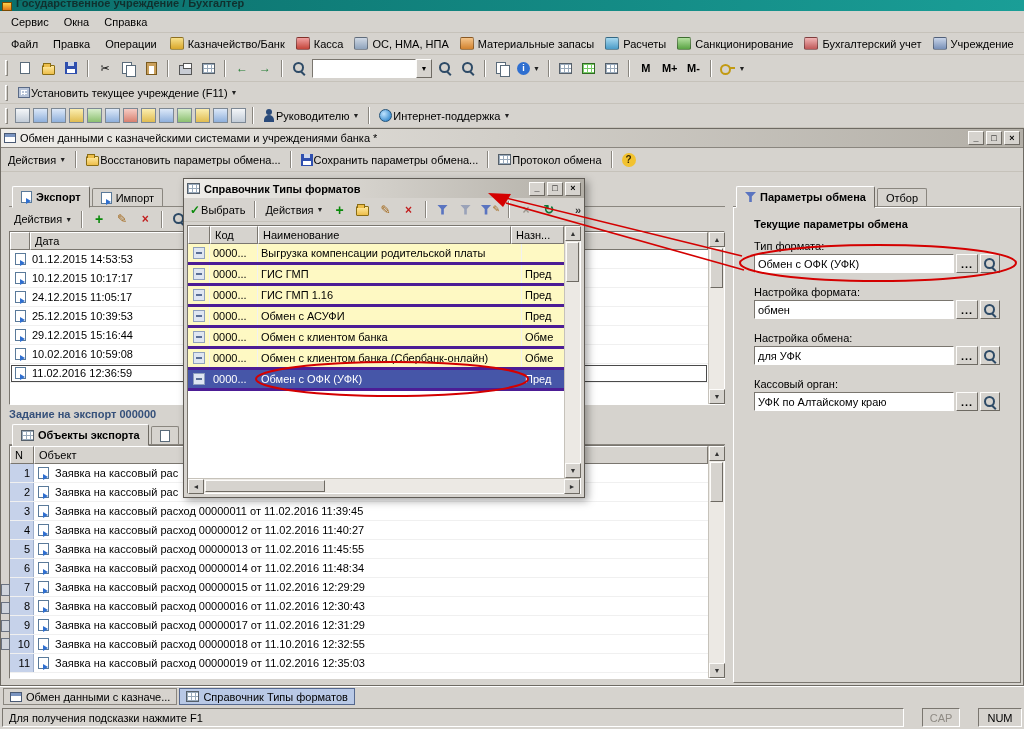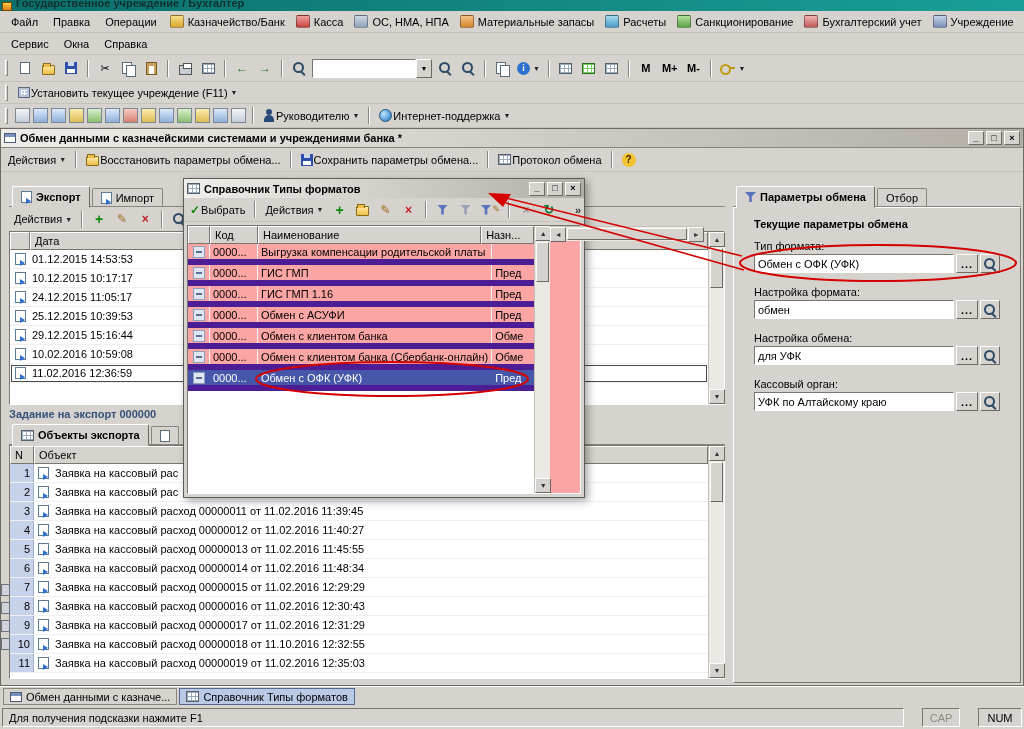--- a/index.html
+++ b/index.html
@@ -94,21 +94,21 @@
 .qi{width:15px;height:15px;border:1px solid #7d8894;background:linear-gradient(#f4f6f8,#c2ccd8);flex:0 0 auto}
 .qi.b{background:linear-gradient(#dce8f8,#8fb0dc)}
 .qi.g{background:linear-gradient(#d8eecc,#8cc070)}
 .qi.y{background:linear-gradient(#fbeeb0,#e0bc50)}
 .qi.r{background:linear-gradient(#f6ccc4,#d88070)}
 
 
 .mdi{height:558px;position:relative}
 .win{position:absolute;inset:0;border:1px solid #6e6a63;display:flex;flex-direction:column;background:#d6d3ce}
 .win-title{height:19px;background:linear-gradient(90deg,#efede9,#b3afa7);display:flex;align-items:center;gap:4px;padding:0 3px;border-bottom:1px solid #8a867f}
-.win-title .t{font-weight:bold;white-space:nowrap;overflow:hidden}
+.win-title .t{font-weight:normal;white-space:nowrap;overflow:hidden}
 .wbtns{margin-left:auto;display:flex;gap:2px}
 .wbtn{width:16px;height:14px;display:flex;align-items:center;justify-content:center;font-size:9px;line-height:1;font-weight:bold}
 .win-toolbar{height:24px;display:flex;align-items:center;gap:3px;padding:0 4px;border-bottom:1px solid #c6c2ba}
 .win-body{flex:1;display:flex;padding:13px 2px 2px 2px;min-height:0}
 
 
 .tabstrip{display:flex;align-items:flex-end;height:22px;padding-left:3px;position:relative;flex:0 0 auto}
 .tabstrip::after{content:"";position:absolute;left:0;right:0;bottom:0;border-bottom:1px solid #8a867f}
 .tab{position:relative;display:flex;align-items:center;gap:4px;padding:0 8px;background:#d6d3ce;border:1px solid #8a867f;border-bottom:none;border-radius:2px 2px 0 0;margin-right:2px;height:19px;white-space:nowrap}
 .tab.active{height:22px;z-index:2;border-color:#fff #6e6a63 #d6d3ce #fff;border-bottom:1px solid #d6d3ce;margin-bottom:-1px;font-weight:bold}
@@ -154,23 +154,23 @@
 .frow{display:flex;gap:2px;height:19px}
 .frow input{flex:1;min-width:0;height:19px;border:1px solid;border-color:#7a766f #fff #fff #7a766f;background:#fff;padding:0 3px;font:inherit}
 .fbtn{width:22px;height:19px;display:flex;align-items:center;justify-content:center;font-weight:bold;letter-spacing:1px}
 .fbtn.magb{width:20px}
 
 
 .dialog{position:absolute;left:183px;top:178px;width:402px;height:320px;background:#d6d3ce;border:1px solid #5f5b55;box-shadow:3px 3px 8px rgba(0,0,0,.35);display:flex;flex-direction:column;z-index:5}
 .dlg-title{height:19px;background:linear-gradient(90deg,#f0eeea,#b3afa7);display:flex;align-items:center;gap:4px;padding:0 3px;flex:0 0 auto}
 .dlg-title .t{font-weight:bold;white-space:nowrap}
 .dlg-toolbar{height:24px;display:flex;align-items:center;gap:3px;padding:0 3px;border-bottom:1px solid #c6c2ba;flex:0 0 auto}
-.dlg-grid{flex:1;display:flex;flex-direction:row;margin:3px;border:1px solid;border-color:#7a766f #fff #fff #7a766f;background:#fca5a5;min-height:0}
+.dlg-grid{flex:1;display:flex;flex-direction:column;margin:3px;border:1px solid;border-color:#7a766f #fff #fff #7a766f;background:#fef9c3;min-height:0}
 .dlg-main{flex:1;display:flex;min-height:0}
-.drow{display:flex;height:21px;align-items:center;border-bottom:6px solid #4c1d95;flex:0 0 auto;overflow:hidden}
+.drow{display:flex;height:21px;align-items:center;border-bottom:3px solid #4c1d95;flex:0 0 auto;overflow:hidden}
 .dcell{white-space:nowrap;overflow:hidden;padding:0 3px;border-right:1px solid #f1f1f1;height:100%;display:flex;align-items:center}
 .dc-ic{width:22px;justify-content:center;flex:0 0 auto}
 .dc-code{width:48px;flex:0 0 auto}
 .dc-name{flex:1;min-width:0}
 .dc-purp{width:42px;flex:0 0 auto;border-right:none}
 .drow.sel{background:#4656a8;color:#fff}
 .drow.sel .dcell{border-right-color:#4656a8}
 .more{margin-left:auto;font-weight:bold;color:#333}
 
 
@@ -194,20 +194,26 @@
 <body>
 
 <div class="screen">
 
   <div class="app-titlebar">
     <span class="appico"></span>
     <span class="txt">Государственное учреждение / Бухгалтер</span>
   </div>
 
   <div class="menubar">
+    <span class="menu-item">Сервис</span>
+    <span class="menu-item">Окна</span>
+    <span class="menu-item">Справка</span>
+  </div>
+
+  <div class="menubar">
     <span class="menu-item">Файл</span>
     <span class="menu-item">Правка</span>
     <span class="menu-item">Операции</span>
     <span class="section">
         <span class="mi mi1"></span>
         <span>Казначейство/Банк</span>
       </span>
     <span class="section">
         <span class="mi mi2"></span>
         <span>Касса</span>
@@ -229,26 +235,20 @@
         <span>Санкционирование</span>
       </span>
     <span class="section">
         <span class="mi mi7"></span>
         <span>Бухгалтерский учет</span>
       </span>
     <span class="section">
         <span class="mi mi8"></span>
         <span>Учреждение</span>
       </span>
-  </div>
-
-  <div class="menubar">
-    <span class="menu-item">Сервис</span>
-    <span class="menu-item">Окна</span>
-    <span class="menu-item">Справка</span>
   </div>
 
   <div class="toolbar toolbar1">
     <span class="grip"></span>
     <span class="tbtn">
         <span class="ic i-page"></span>
       </span>
     <span class="tbtn">
         <span class="ic i-folder"></span>
       </span>

